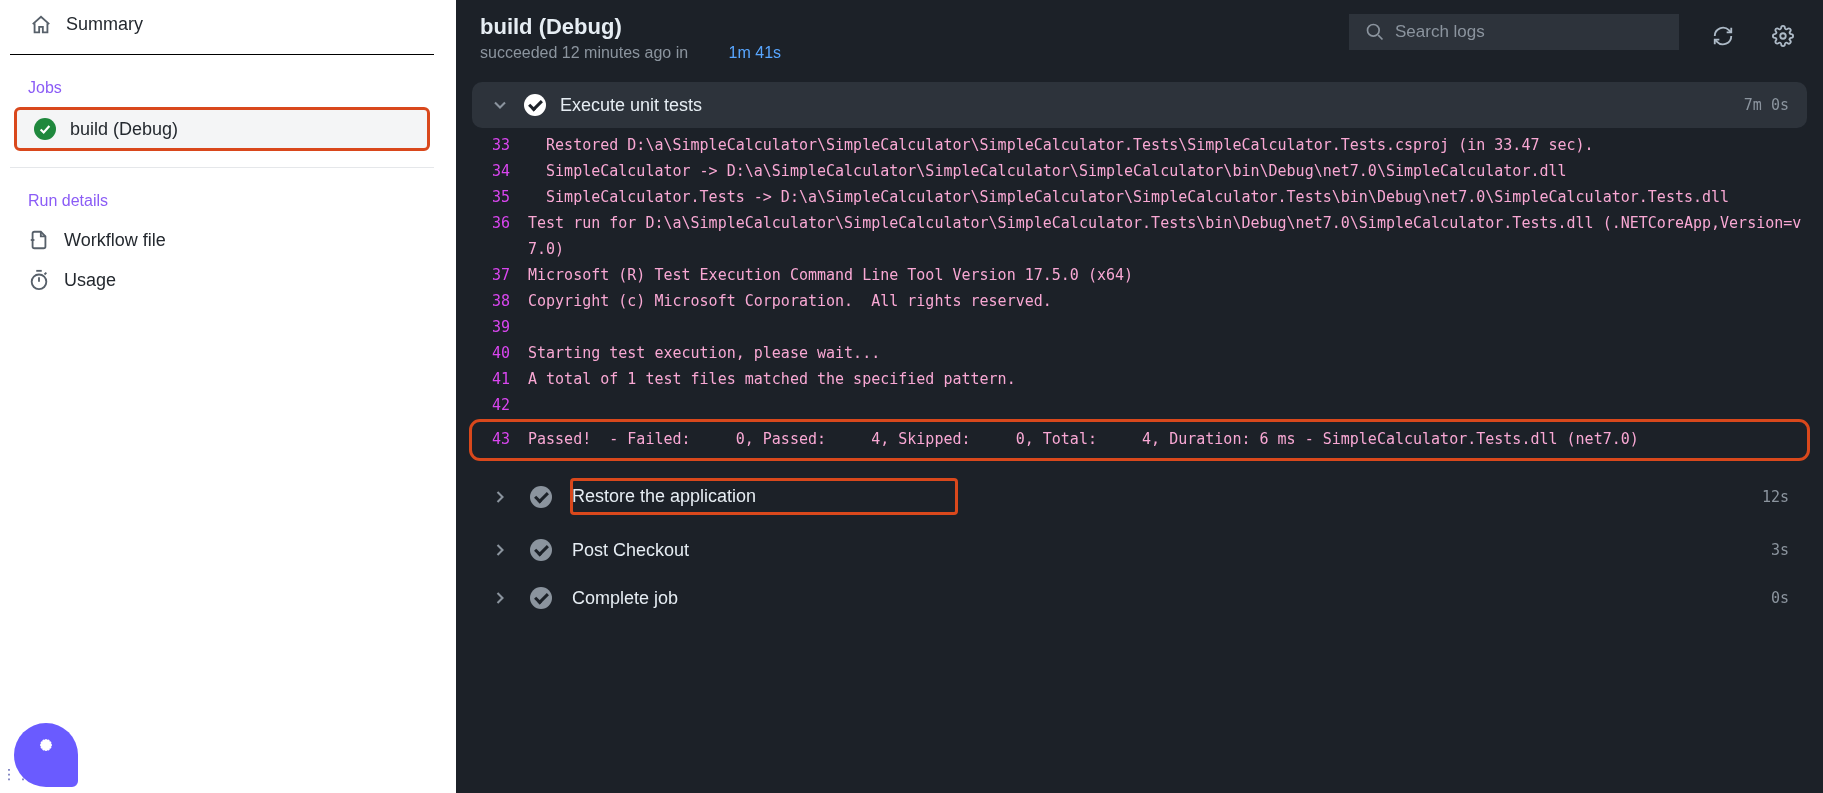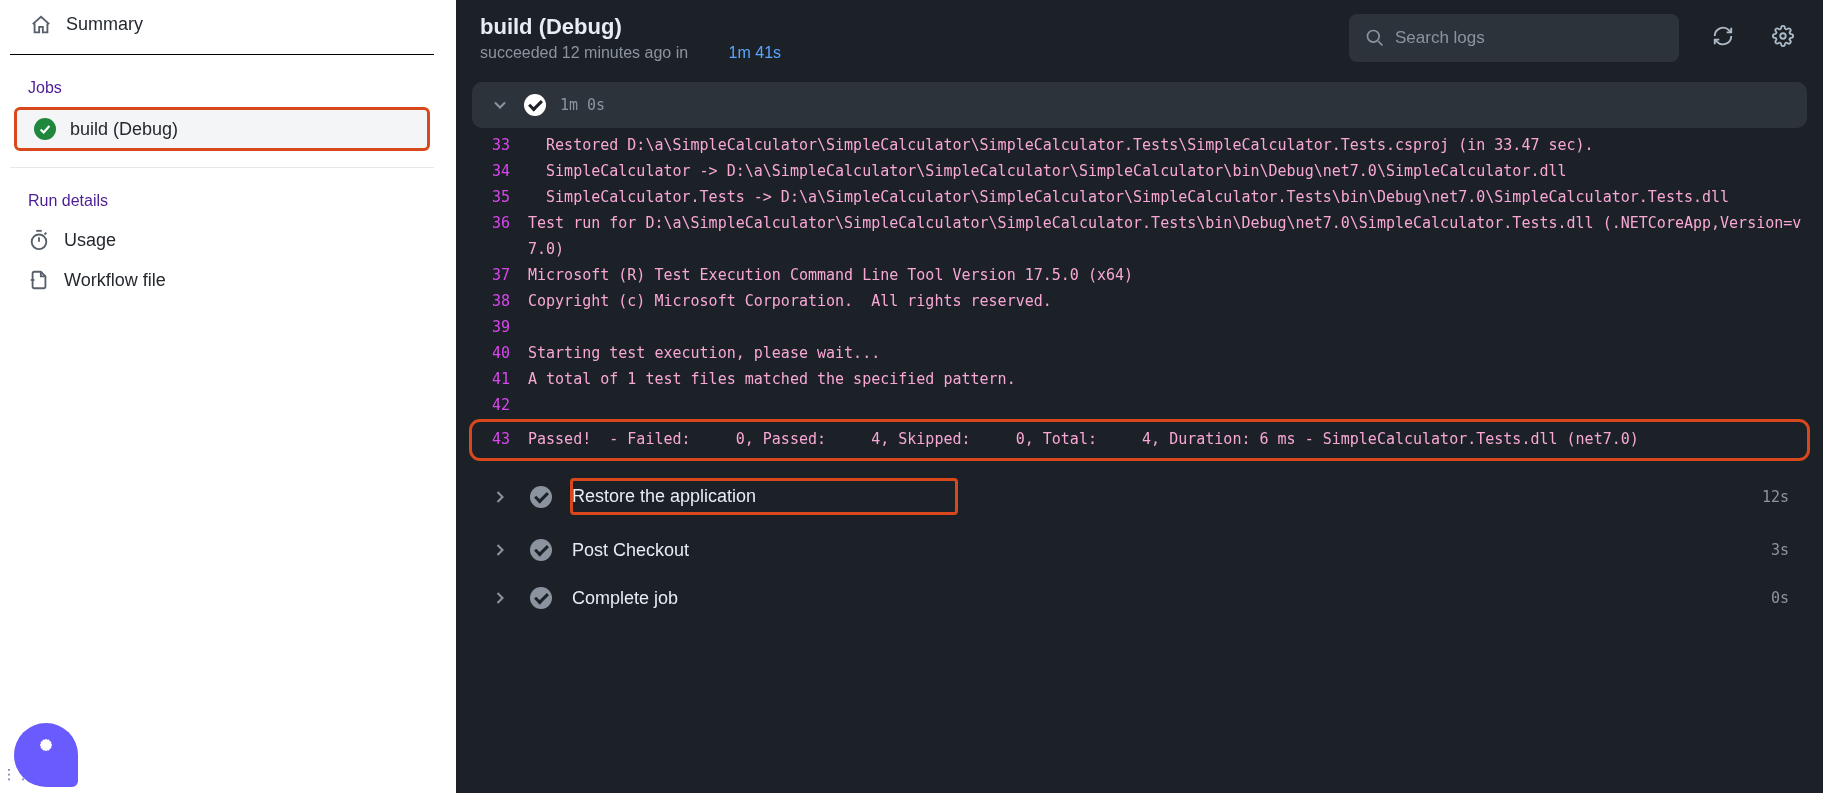--- a/index.html
+++ b/index.html
@@ -31,21 +31,21 @@
     padding: 14px 18px 18px 20px;
     font-size: 18px;
     color: #24292f;
     cursor: pointer;
     border-bottom: 1px solid #000000;
     margin-left: 0px;
     margin-right: -10px;
   }
   .section-heading {
     font-size: 16px;
-    color: #4c1d95;
+    color: #8b5cf6;
     padding: 24px 0 10px 18px;
   }
   .job-item {
     display: flex;
     align-items: center;
     gap: 14px;
     padding: 9px 18px;
     font-size: 18px;
     color: #24292f;
     border-radius: 8px;
@@ -150,23 +150,23 @@
     font-size: 16px;
     color: #8b949e;
     margin-top: 4px;
   }
   .main-header .subtitle .dur { color: #58a6ff; margin-left: 36px; }
   .search-wrap {
     display: flex;
     align-items: center;
     gap: 10px;
     background: #2d333b;
-    border-radius: 8px;
+    border-radius: 0;
     padding: 0 16px;
-    height: 48px;
+    height: 36px;
     width: 330px;
   }
   .search-wrap input {
     background: transparent;
     border: none;
     outline: none;
     color: #adbac7;
     font-size: 17px;
     flex: 1;
   }
@@ -307,35 +307,35 @@
               <path d="M3 8.5 6.5 12 13 4.5"></path>
             </svg>
         </span>
         <span>build (Debug)</span>
       </div>
     </div>
 
     <div class="section-heading">Run details</div>
 
     <div class="run-detail-item">
+      <svg class="icon-workflow" viewBox="0 0 24 24" fill="none" stroke="currentColor" stroke-width="2">
+        <path d="M14 3H7a2 2 0 0 0-2 2v14a2 2 0 0 0 2 2h10a2 2 0 0 0 2-2V8z"></path>
+          <path d="M14 3v5h5"></path>
+          <path d="M3 12h4"></path>
+      </svg>
+      <span>Workflow file</span>
+    </div>
+    <div class="run-detail-item">
       <svg class="icon-stopwatch" viewBox="0 0 24 24" fill="none" stroke="currentColor" stroke-width="2">
         <circle cx="12" cy="14" r="8"></circle>
           <path d="M12 14V9"></path>
           <path d="M9 2h6"></path>
           <path d="M18 6l2-2"></path>
       </svg>
       <span>Usage</span>
-    </div>
-    <div class="run-detail-item">
-      <svg class="icon-workflow" viewBox="0 0 24 24" fill="none" stroke="currentColor" stroke-width="2">
-        <path d="M14 3H7a2 2 0 0 0-2 2v14a2 2 0 0 0 2 2h10a2 2 0 0 0 2-2V8z"></path>
-          <path d="M14 3v5h5"></path>
-          <path d="M3 12h4"></path>
-      </svg>
-      <span>Workflow file</span>
     </div>
   </div>
 
   <div class="dots-handle">⋮⋮</div>
   <div class="loading-badge">
     <div class="spokes">
       <span style="transform:translate(-50%,-50%) rotate(0deg) translateY(-11px)"></span>
       <span style="transform:translate(-50%,-50%) rotate(30deg) translateY(-11px)"></span>
       <span style="transform:translate(-50%,-50%) rotate(60deg) translateY(-11px)"></span>
       <span style="transform:translate(-50%,-50%) rotate(90deg) translateY(-11px)"></span>
@@ -383,21 +383,22 @@
           <path d="M19.4 15a1.7 1.7 0 0 0 .34 1.87l.06.06a2 2 0 1 1-2.83 2.83l-.06-.06a1.7 1.7 0 0 0-1.87-.34 1.7 1.7 0 0 0-1 1.56V21a2 2 0 0 1-4 0v-.09a1.7 1.7 0 0 0-1-1.56 1.7 1.7 0 0 0-1.87.34l-.06.06a2 2 0 1 1-2.83-2.83l.06-.06a1.7 1.7 0 0 0 .34-1.87 1.7 1.7 0 0 0-1.56-1H3a2 2 0 0 1 0-4h.09a1.7 1.7 0 0 0 1.56-1 1.7 1.7 0 0 0-.34-1.87l-.06-.06A2 2 0 1 1 7.07 4.2l.06.06a1.7 1.7 0 0 0 1.87.34H9a1.7 1.7 0 0 0 1-1.56V3a2 2 0 0 1 4 0v.09a1.7 1.7 0 0 0 1 1.56 1.7 1.7 0 0 0 1.87-.34l.06-.06a2 2 0 1 1 2.83 2.83l-.06.06a1.7 1.7 0 0 0-.34 1.87V9a1.7 1.7 0 0 0 1.56 1H21a2 2 0 0 1 0 4h-.09a1.7 1.7 0 0 0-1.56 1z"></path>
         </svg>
     </span>
   </div>
 
   <div class="step-header">
     <svg class="chev" viewBox="0 0 24 24" fill="none" stroke="currentColor" stroke-width="2.5">
         <path d="m6 9 6 6 6-6"></path>
       </svg>
     <span class="status status-pass"></span>
-    <span class="time">1m 0s</span>
+    <span class="label">Execute unit tests</span>
+    <span class="time">7m 0s</span>
   </div>
 
   <div class="log" id="log-lines">
       <div class="log-row"><span class="ln">33</span><span class="txt">  Restored D:\a\SimpleCalculator\SimpleCalculator\SimpleCalculator.Tests\SimpleCalculator.Tests.csproj (in 33.47 sec).</span></div>
       <div class="log-row"><span class="ln">34</span><span class="txt">  SimpleCalculator -&gt; D:\a\SimpleCalculator\SimpleCalculator\SimpleCalculator\bin\Debug\net7.0\SimpleCalculator.dll</span></div>
       <div class="log-row"><span class="ln">35</span><span class="txt">  SimpleCalculator.Tests -&gt; D:\a\SimpleCalculator\SimpleCalculator\SimpleCalculator.Tests\bin\Debug\net7.0\SimpleCalculator.Tests.dll</span></div>
       <div class="log-row"><span class="ln">36</span><span class="txt">Test run for D:\a\SimpleCalculator\SimpleCalculator\SimpleCalculator.Tests\bin\Debug\net7.0\SimpleCalculator.Tests.dll (.NETCoreApp,Version=v7.0)</span></div>
       <div class="log-row"><span class="ln">37</span><span class="txt">Microsoft (R) Test Execution Command Line Tool Version 17.5.0 (x64)</span></div>
       <div class="log-row"><span class="ln">38</span><span class="txt">Copyright (c) Microsoft Corporation.  All rights reserved.</span></div>
       <div class="log-row"><span class="ln">39</span><span class="txt"></span></div>

